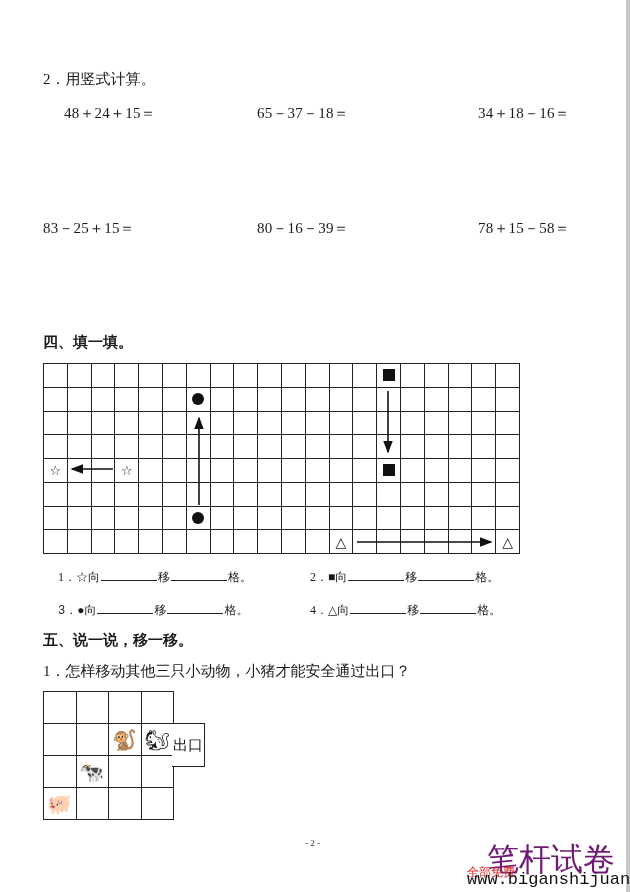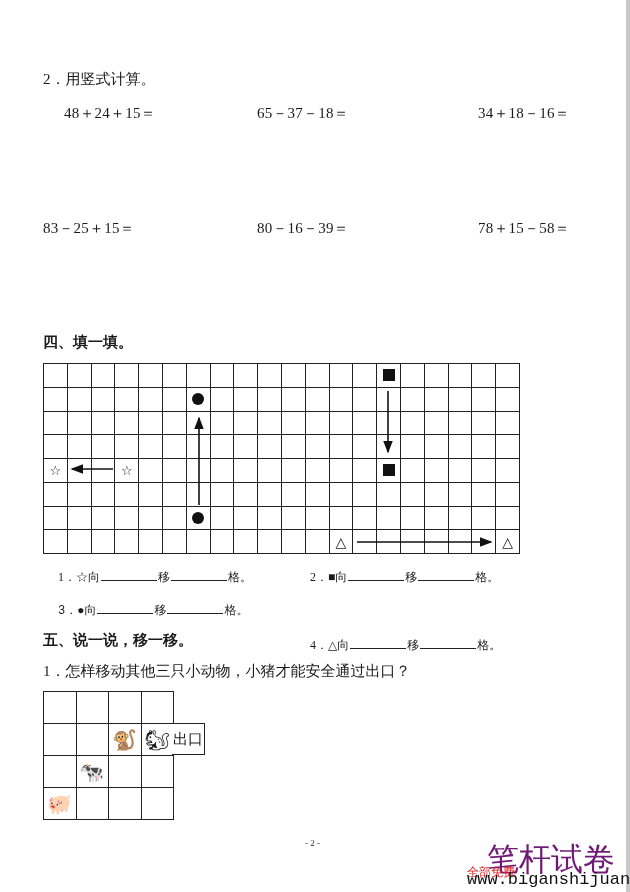--- a/index.html
+++ b/index.html
@@ -34,21 +34,21 @@
   .arrows { position: absolute; left: 0; top: 0; pointer-events: none; }
   .fill-row { font-size: 12px; }
   .blank { display: inline-block; width: 56px; border-bottom: 1px solid #222; height: 14px; vertical-align: baseline; margin: 0 1px; }
   .animal-grid {
     position: absolute; left: 43px; top: 691px;
     display: grid; grid-template-columns: repeat(4, 32.5px); grid-template-rows: repeat(4, 32px);
     border-top: 1.5px solid #222; border-left: 1.5px solid #222;
   }
   .acell { border-right: 1.5px solid #222; border-bottom: 1.5px solid #222; box-sizing: border-box; display:flex; align-items:center; justify-content:center; font-size: 20px; font-family: "DejaVu Sans", sans-serif; }
   .exit-box {
-    position: absolute; left: 172px; top: 723px; width: 33px; height: 32px;
+    position: absolute; left: 172px; top: 723px; width: 33px; height: 44px;
     border: 1.5px solid #222; border-left: none; box-sizing: border-box;
     font-size: 15px; display: flex; align-items: center; justify-content: center;
     background: #fff;
   }
   .page-num { font-size: 9px; color: #333; }
   .brand { font-family: "DejaVu Sans", sans-serif; font-size: 32px; color: #701a75; }
   .brand-url { font-family: "Liberation Mono", "DejaVu Sans Mono", monospace; font-size: 17px; color: #111; }
   .brand-free { font-family: "DejaVu Sans", sans-serif; font-size: 12px; color: #e02020; font-weight: normal; }
 </style>
 </head>
@@ -265,21 +265,21 @@
 
 <div class="abs fill-row" style="left:58px; top:566px;">
   <span>1．</span><span>☆</span><span>向</span><span class="blank"></span><span>移</span><span class="blank"></span><span>格。</span>
 </div>
 <div class="abs fill-row" style="left:310px; top:566px;">
   <span>2．</span><span>■</span><span>向</span><span class="blank"></span><span>移</span><span class="blank"></span><span>格。</span>
 </div>
 <div class="abs fill-row" style="left:58px; top:599px;font-family:Liberation Mono, monospace;">
   <span>3．</span><span>●</span><span>向</span><span class="blank"></span><span>移</span><span class="blank"></span><span>格。</span>
 </div>
-<div class="abs fill-row" style="left:310px; top:634px;">
+<div class="abs fill-row" style="left:310px; top:599px;">
   <span>4．</span><span>△</span><span>向</span><span class="blank"></span><span>移</span><span class="blank"></span><span>格。</span>
 </div>
 
 <div class="abs section" style="left:43px; top:631px;">五、说一说，移一移。</div>
 <div class="abs q-title" style="left:43px; top:662px;">1．怎样移动其他三只小动物，小猪才能安全通过出口？</div>
 
 <div class="animal-grid" id="animal-grid">
     <div class="acell"></div>
     <div class="acell"></div>
     <div class="acell"></div>

